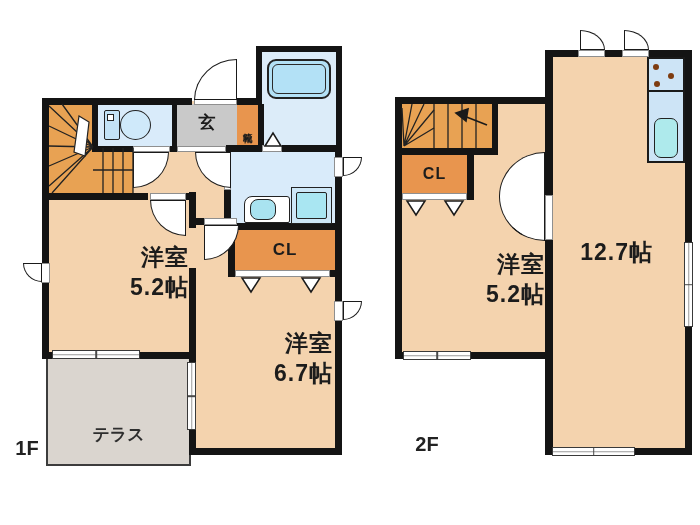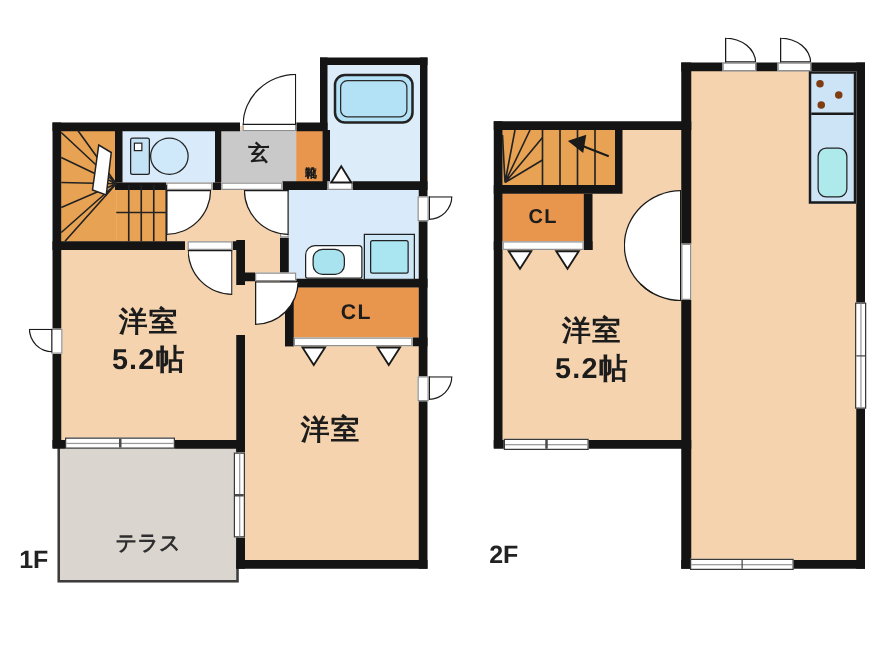--- a/index.html
+++ b/index.html
@@ -9,21 +9,21 @@
   .wall{position:absolute;background:#141414;}
   .jamb{position:absolute;background:#ffffff;border:1px solid #8f8f8f;box-sizing:border-box;}
   .door{position:absolute;background:#ffffff;border:1.5px solid #1a1a1a;box-sizing:border-box;}
   .win-h,.win-v{position:absolute;background:#ffffff;border:1.6px solid #3a3a3a;box-sizing:border-box;}
   .win-h::before{content:'';position:absolute;left:0;right:0;top:50%;transform:translateY(-50%);height:1.5px;background:#9a9a9a;}
   .win-h::after{content:'';position:absolute;top:0;bottom:0;left:50%;transform:translateX(-50%);width:1.6px;background:#4a4a4a;}
   .win-v::before{content:'';position:absolute;top:0;bottom:0;left:50%;transform:translateX(-50%);width:1.5px;background:#9a9a9a;}
   .win-v::after{content:'';position:absolute;left:0;right:0;top:50%;transform:translateY(-50%);height:1.6px;background:#4a4a4a;}
   .fx{position:absolute;box-sizing:border-box;}
   .lbl{position:absolute;color:#1c1c1c;text-align:center;font-weight:600;line-height:1.3;}
-  .room-label{font-size:23px;letter-spacing:1px;}
+  .room-label{font-size:23px;letter-spacing:1px;text-align:right;}
   .small-label{font-size:17px;}
   .floor-label{font-size:20px;color:#222;}
   .cl-label{font-size:17px;letter-spacing:1px;}
   .vtext{writing-mode:vertical-rl;text-orientation:upright;font-size:9.5px;font-weight:600;
          display:flex;align-items:center;justify-content:center;}
   .overlay{position:absolute;left:0;top:0;pointer-events:none;}
 </style>
 </head>
 <body>
 
@@ -111,20 +111,21 @@
     <div class="lbl vtext" style="left:237px;top:106px;width:21px;height:40px;">
         <span>靴箱</span>
       </div>
     <div class="lbl cl-label" style="left:235px;top:239px;width:100px;"><span>CL</span></div>
     <div class="lbl room-label" style="left:49px;top:243px;width:140px;">
       <div>洋室</div>
         <div>5.2帖</div>
     </div>
     <div class="lbl room-label" style="left:196px;top:329px;width:137px;">
       <div>洋室</div>
+        <div>6.7帖</div>
     </div>
     <div class="lbl small-label" style="left:46px;top:424px;width:145px;color:#2e2e2e;"><span>テラス</span></div>
     <div class="lbl floor-label" style="left:10px;top:435px;width:34px;"><span>1F</span></div>
 
     <svg class="overlay" width="700" height="525" viewBox="0 0 700 525">
       <g stroke="#222" stroke-width="1.3" fill="none">
         <path d="M93 147 L62 104 M93 147 L49 106 M93 147 L49 126 M93 147 L49 146 M93 147 L49 166 M93 147 L49 186 M93 147 L52 193"></path>
         <path d="M103 148 V193 M113 148 V193 M123 148 V193 M133 148 V193 M93 170 H133"></path>
       </g>
       <polygon points="74,152 79,116 89,122 85,156" fill="#ffffff" stroke="#222" stroke-width="1.2"></polygon>
@@ -174,22 +175,23 @@
       <div style="position:absolute;left:0;right:0;top:31px;height:2px;background:#1a1a1a;"></div>
       <div style="position:absolute;left:5px;top:59px;width:24px;height:40px;background:#aeeaec;border:1.5px solid #222;border-radius:7px;box-sizing:border-box;"></div>
     </div>
 
     <div class="lbl cl-label" style="left:402px;top:164px;width:65px;font-size:16px;"><span>CL</span></div>
     <div class="lbl room-label" style="left:402px;top:250px;width:143px;">
       <div>洋室</div>
         <div>5.2帖</div>
     </div>
     <div class="lbl room-label" style="left:553px;top:238px;width:100px;">
-    </div>
-    <div class="lbl floor-label" style="left:385px;top:431px;width:36px;"><span>2F</span></div>
+        <div>12.7帖</div>
+    </div>
+    <div class="lbl floor-label" style="left:409px;top:431px;width:36px;"><span>2F</span></div>
 
     <svg class="overlay" width="700" height="525" viewBox="0 0 700 525">
       <g stroke="#222" stroke-width="1.3" fill="none">
         <path d="M434 104 V148 M448 104 V148 M462 104 V148 M476 104 V148"></path>
         <path d="M404 146 L402 108 M404 146 L412 104 M404 146 L424 104 M404 146 L434 110 M404 146 L434 128"></path>
       </g>
       <g stroke="#1a1a1a" stroke-width="1.6" fill="#1a1a1a">
         <path d="M487 125 L464 116" fill="none"></path>
         <polygon points="456,113 468,109 466,121"></polygon>
       </g>

